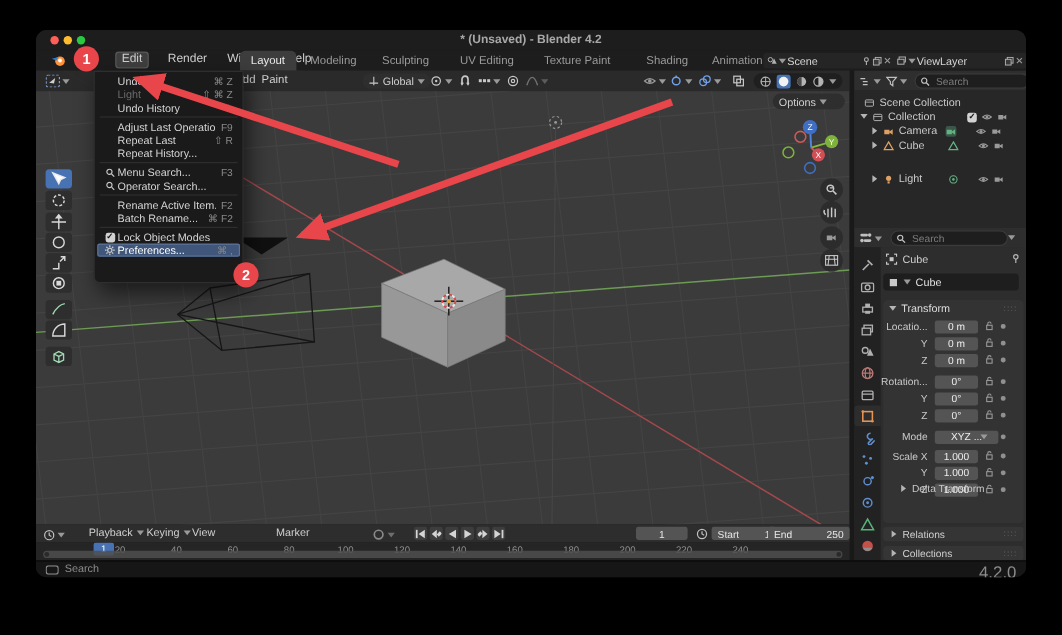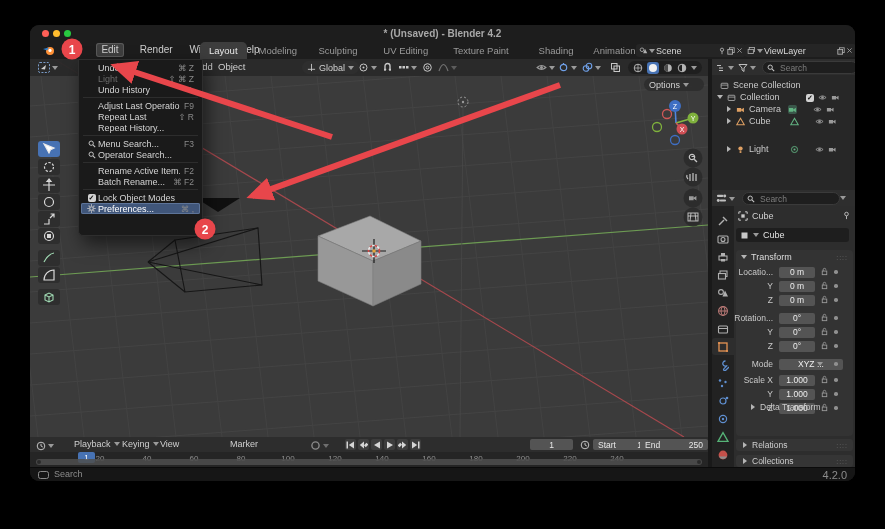--- a/index.html
+++ b/index.html
@@ -396,21 +396,21 @@
         <svg width="12" height="11" viewBox="0 0 12 11">
             <rect x="0.5" y="0.5" width="11" height="10" rx="1.5" fill="none" stroke="#7a9cc9" stroke-width="1" stroke-dasharray="2 1.4"></rect>
             <path d="M3,7 L8,3 L7,7.5 Z" fill="#cfcfcf"></path>
           </svg>
         <span class="chev"></span>
       </div>
       <div id="vp-menus">
           <div class="vh-menu" style="left: 126px;">View</div>
           <div class="vh-menu" style="left: 148px;">Select</div>
           <div class="vh-menu" style="left: 166px;">Add</div>
-          <div class="vh-menu" style="left: 188px;">Object</div>
+          <div class="vh-menu" style="left: 188px;">Paint</div>
         </div>
       <div class="pill" style="left:272px;top:2px">
         <svg width="9" height="9" viewBox="0 0 10 10">
             <line x1="5" y1="1" x2="5" y2="9" stroke="#c8c8c8" stroke-width="1"></line>
             <line x1="1" y1="7" x2="9" y2="7" stroke="#c8c8c8" stroke-width="1"></line>
           </svg>
         <span>Global</span>
         <span class="chev"></span>
       </div>
       <div class="icon-btn" style="left:328px;top:2px">
@@ -930,21 +930,21 @@
             <div class="t-row" style="top: 152px;">
               <div class="t-label">Z</div>
               <div class="t-field">1.000</div>
               <span class="t-lock"><svg width="9" height="9">
                   <use href="#sym-lock"></use>
                 </svg></span>
               <div class="t-dot"></div>
             </div>
             <div class="t-row" style="top: 108px;">
               <div class="t-label">Mode</div>
-              <div class="t-field" style="width: 64px;">XYZ ...</div>
+              <div class="t-field" style="width: 53px;">XYZ ...</div>
               <div class="chev" style="position: absolute; left: 81px; top: 4px;"></div>
               <div class="t-dot"></div>
             </div>
           </div>
         <div class="abs" style="left:0;top:150px;width:117px;height:13px;display:flex;align-items:center;padding-left:14px;font-size:8.5px;color:#c9c9c9;box-sizing:border-box">
           <span class="caret r"></span>
           <span>Delta Transform</span>
         </div>
       </div>
       <div id="ppanels">
@@ -1051,21 +1051,21 @@
         <div class="abs" style="left:1px;top:1px;width:4px;height:4px;border-radius:50%;background:#2c2c2c"></div>
         <div class="abs" style="right:1px;top:1px;width:4px;height:4px;border-radius:50%;background:#2c2c2c"></div>
       </div>
     </div>
 
     <div id="statusbar" class="abs">
       <svg class="abs" style="left:8px;top:3px" width="11" height="8" viewBox="0 0 11 8">
           <rect x="0.5" y="0.5" width="10" height="7" rx="2" fill="none" stroke="#8a8a8a" stroke-width="1"></rect>
         </svg>
       <span class="abs" style="left:24px;top:1px;font-size:9px;color:#8c8c8c">Search</span>
-      <span class="abs" style="right:8px;top:1px;font-size:11px;color:#8c8c8c">4.2.0</span>
+      <span class="abs" style="right:8px;top:1px;font-size:14px;color:#8c8c8c">4.2.0</span>
     </div>
   </div>
 
   <svg id="overlay">
     <defs>
       <marker id="ah" markerWidth="4.6" markerHeight="4" refX="3.4" refY="2" orient="auto" markerUnits="strokeWidth">
         <path d="M0,0 L4.4,2 L0,4 Z" fill="#e8464b"></path>
       </marker>
     </defs>
     <line x1="332" y1="137" x2="116" y2="66" stroke="#e8464b" stroke-width="6" marker-end="url(#ah)"></line>

